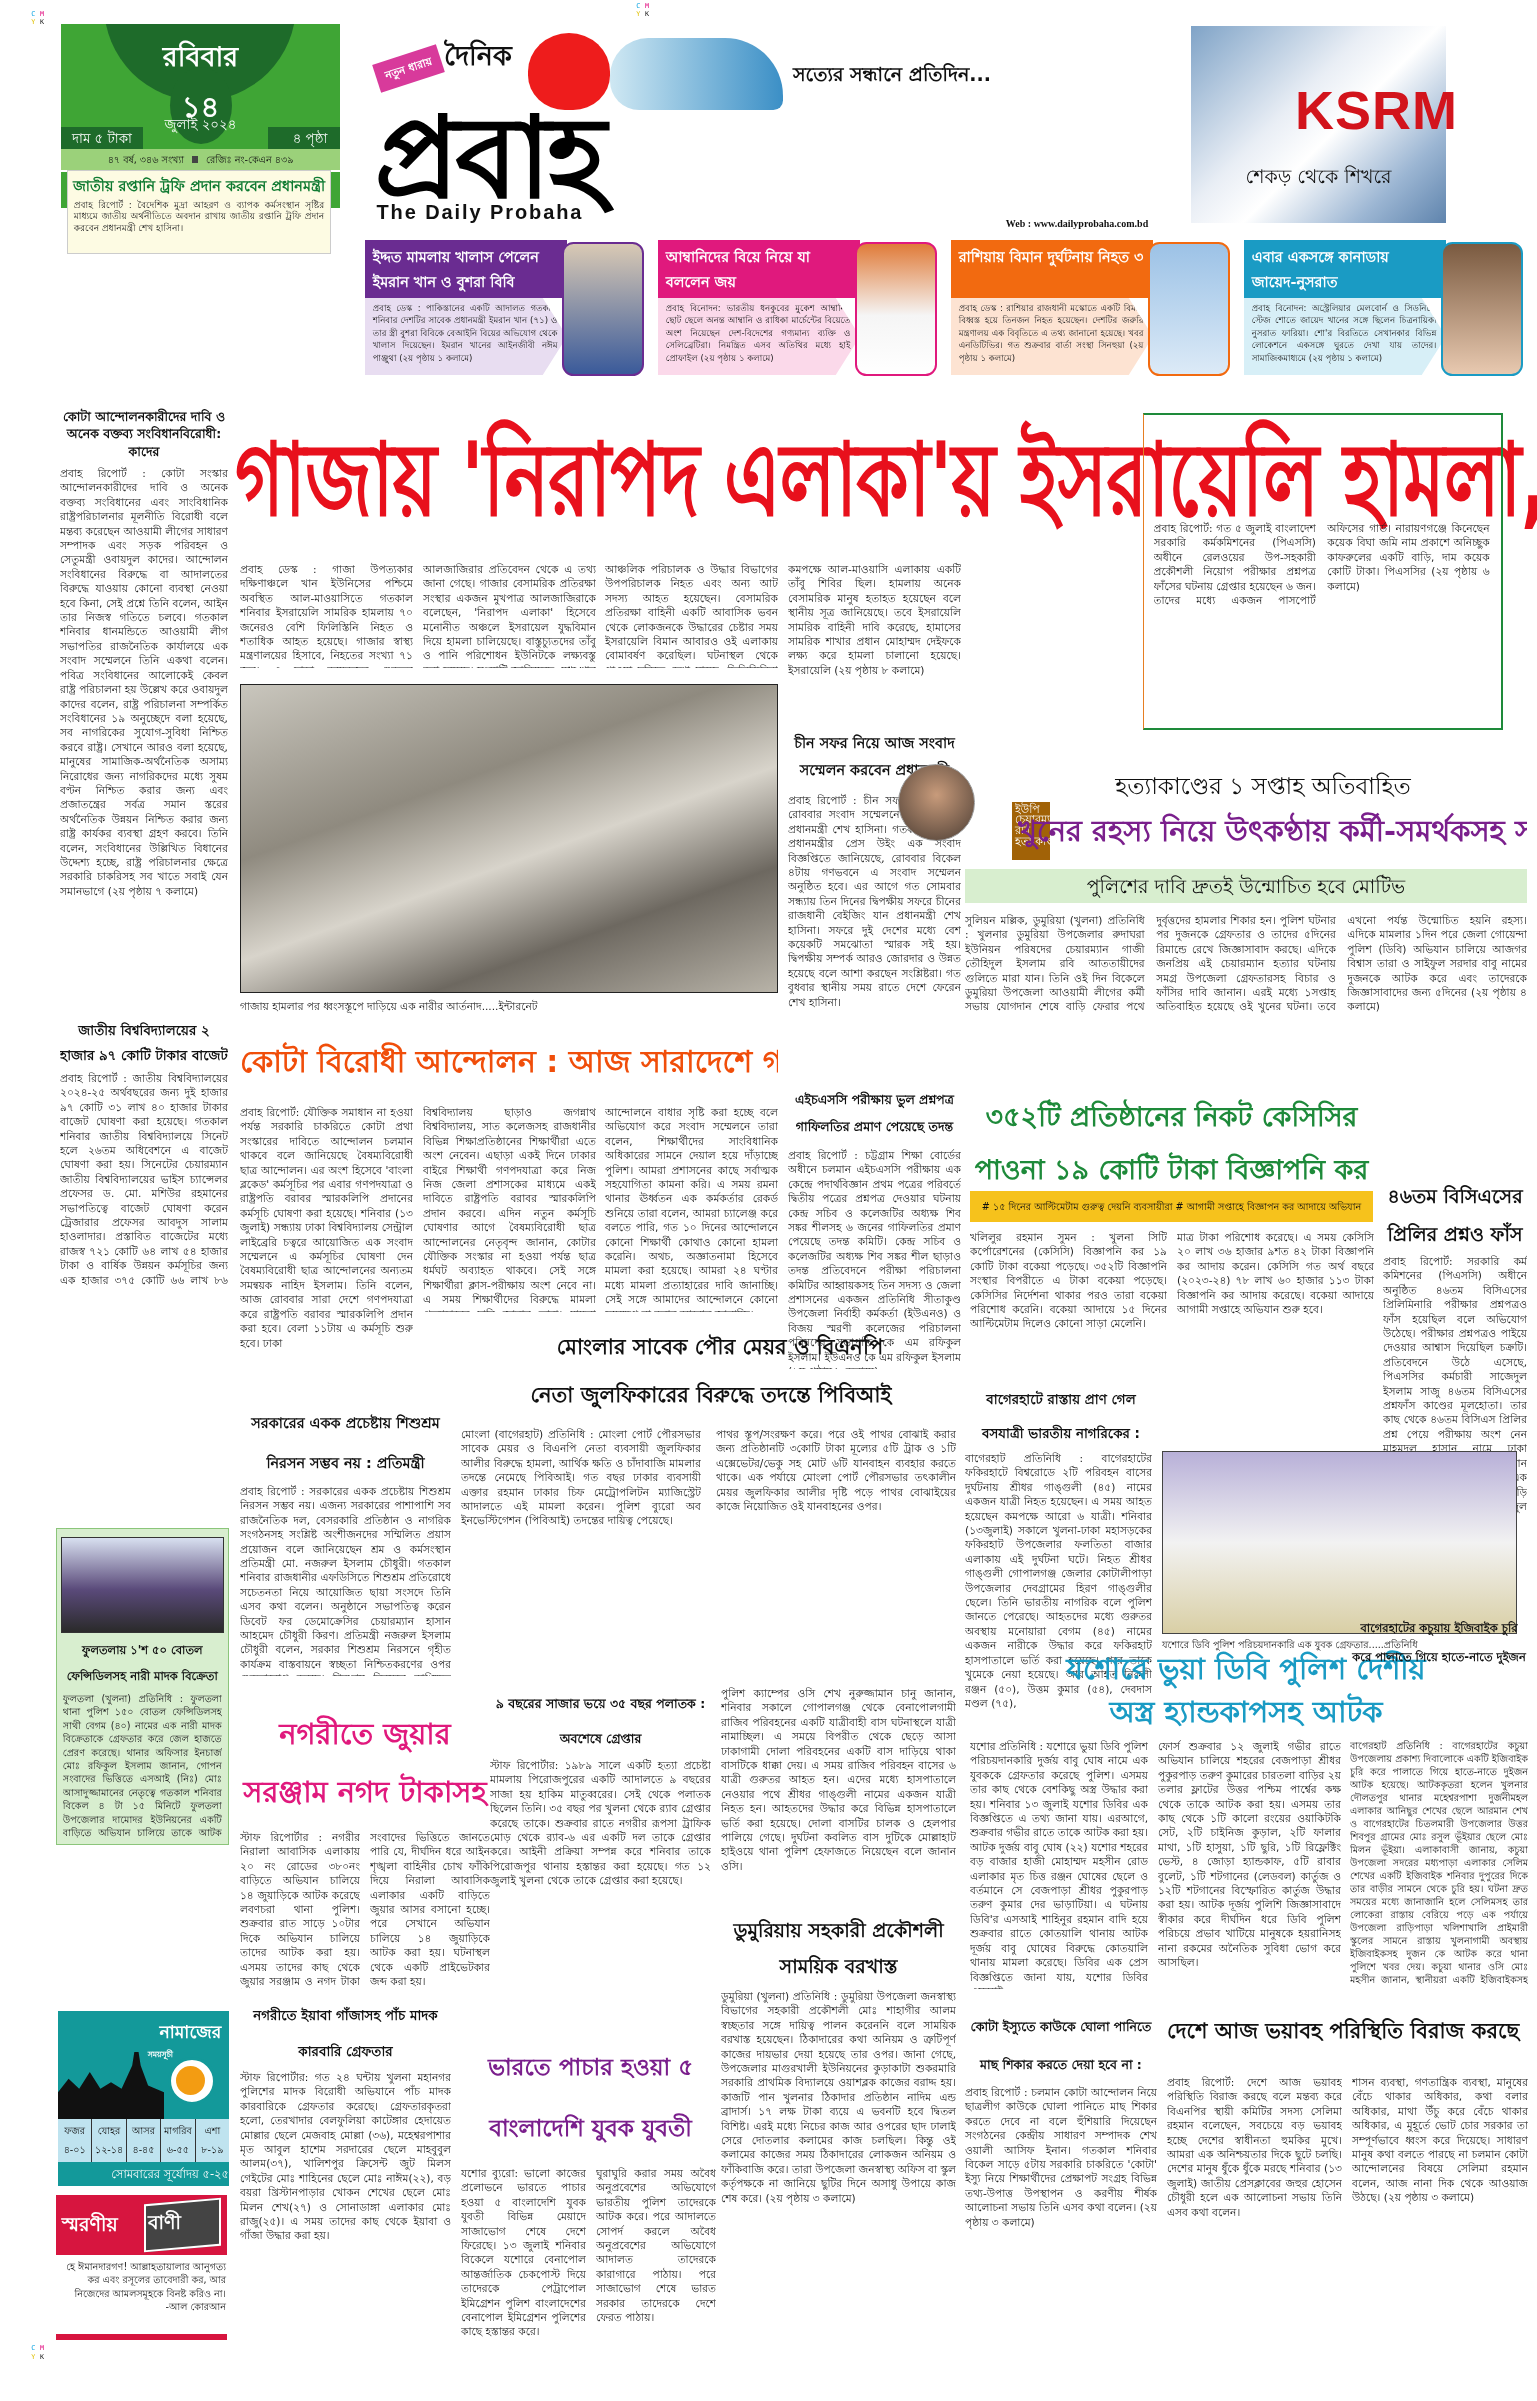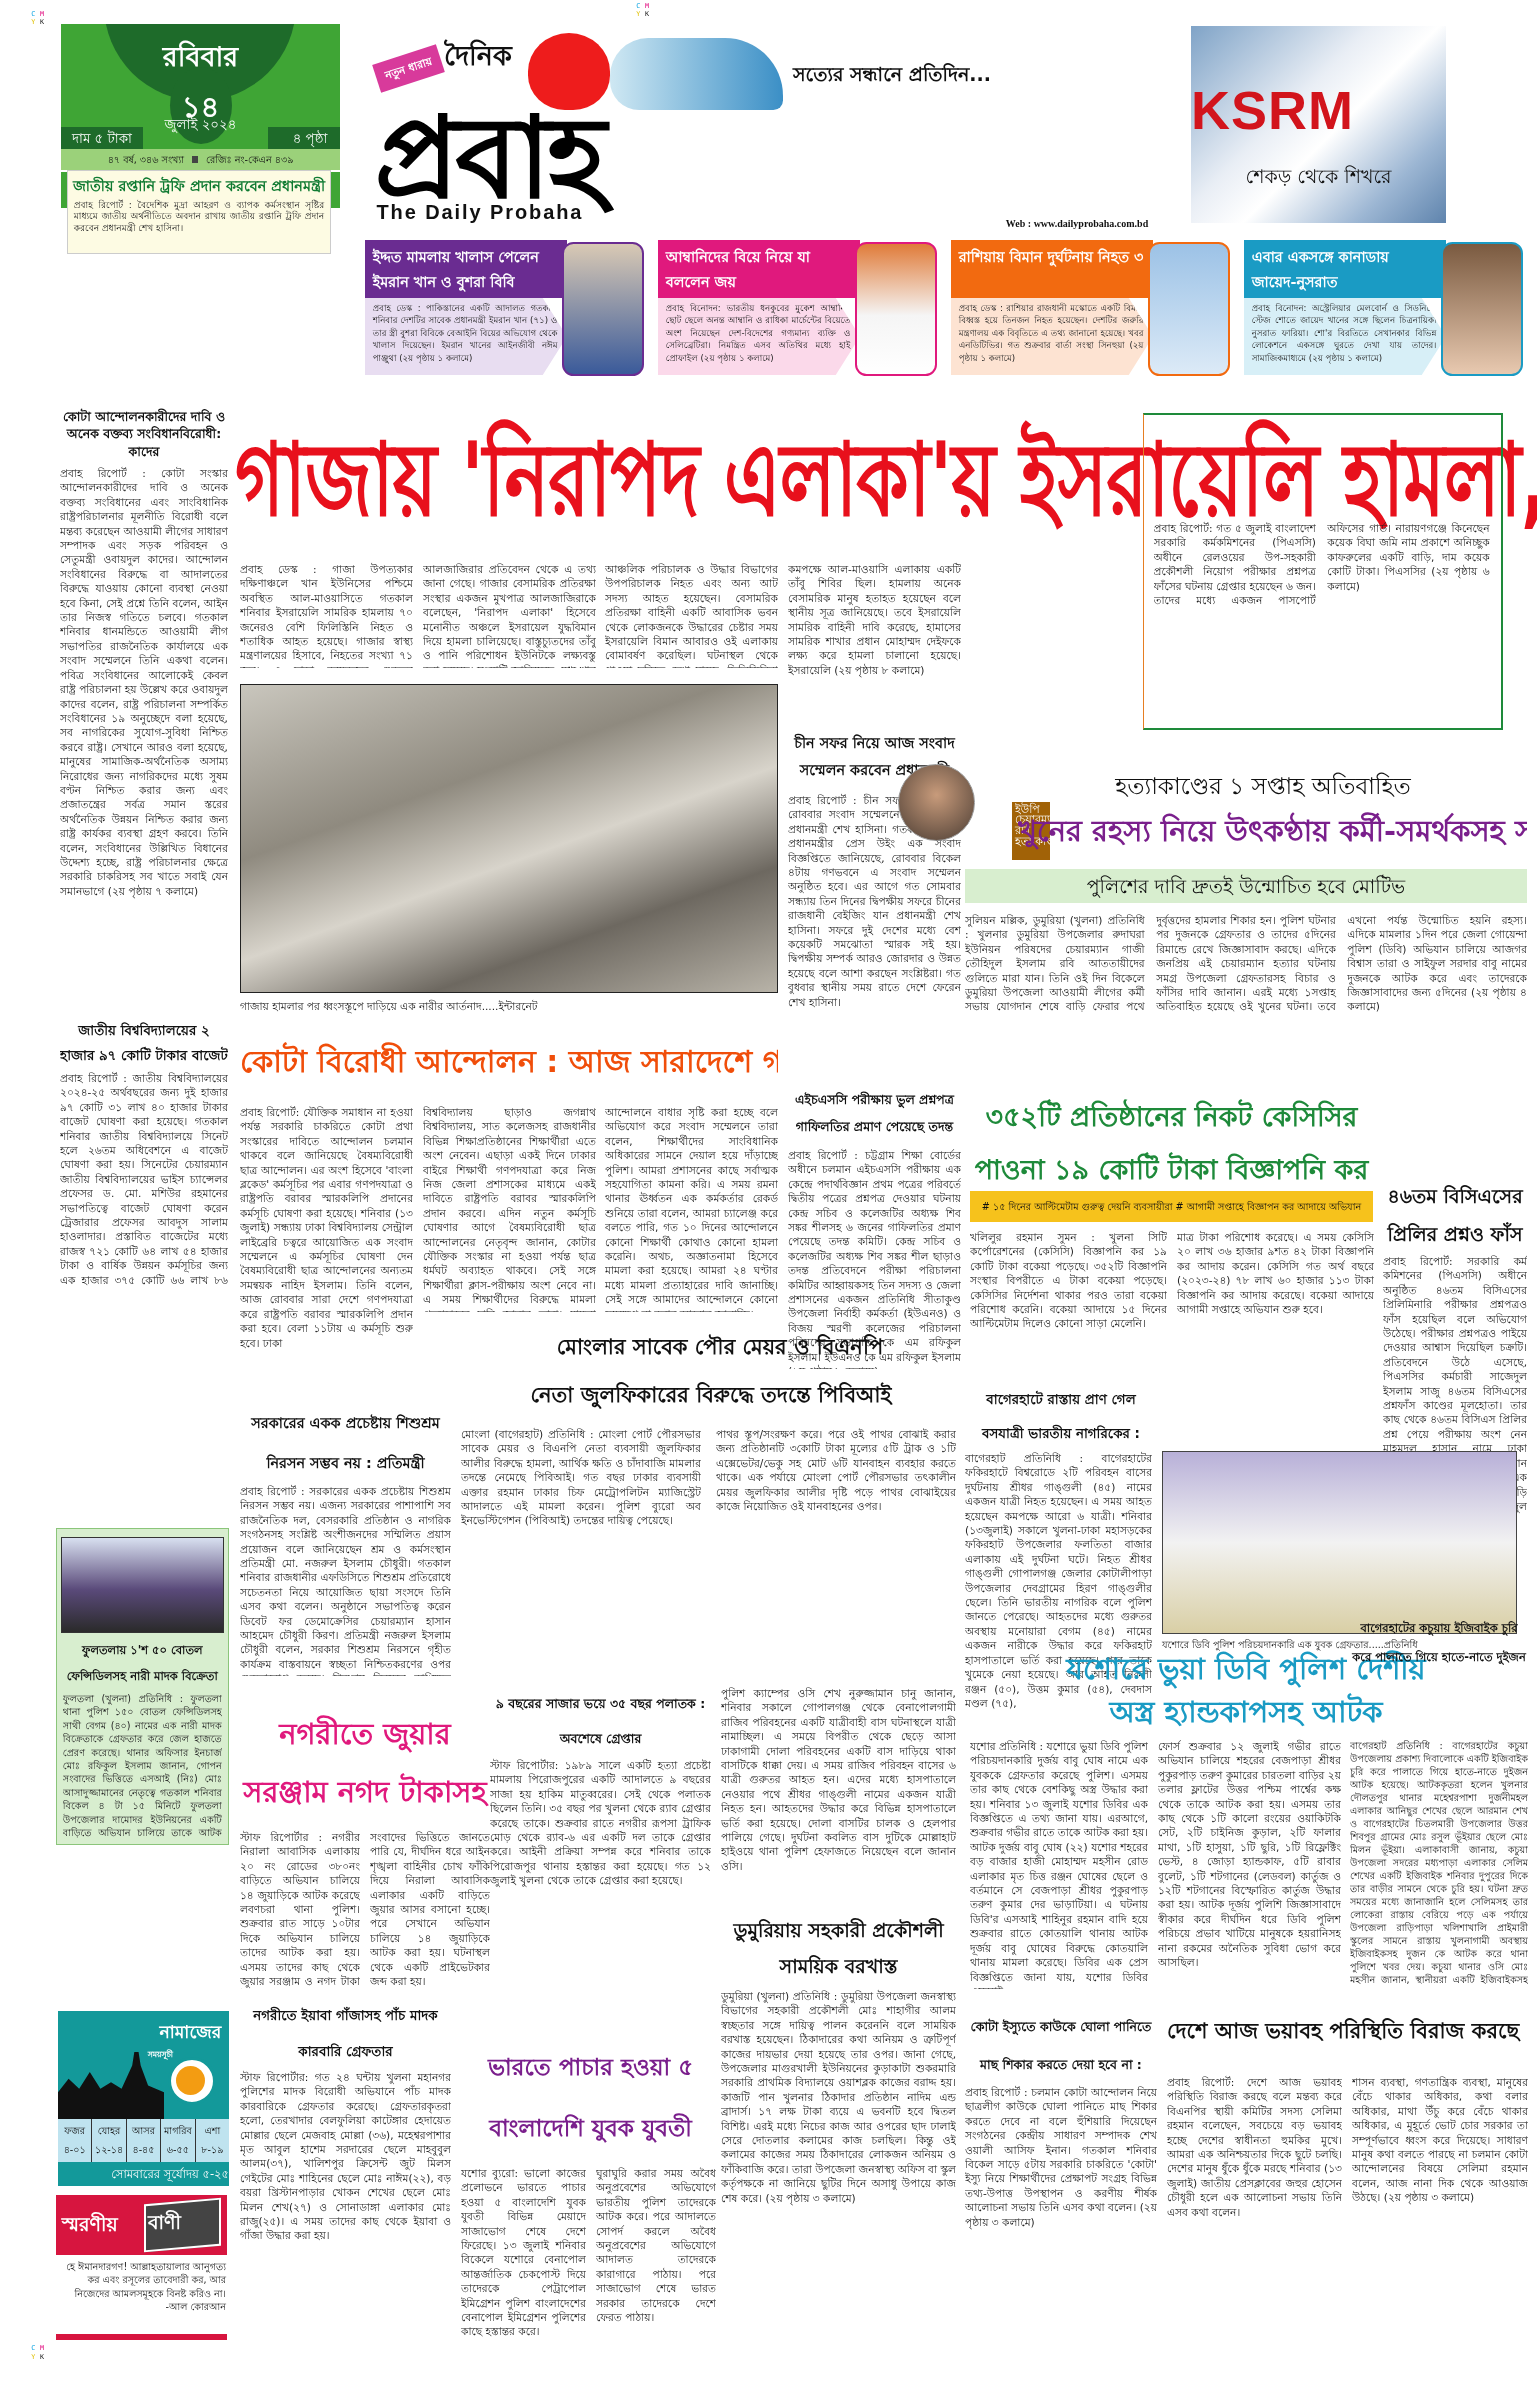--- a/index.html
+++ b/index.html
@@ -34,21 +34,21 @@
   #mast .dainik { position:absolute; left:79px; top:21px; font-size:27px; font-weight:bold; color:#111; }
   #mast .sun { position:absolute; left:163px; top:19px; width:82px; height:77px; border-radius:50% 50% 45% 45%; background:#ee1c1c; }
   #mast .cloud { position:absolute; left:245px; top:24px; width:173px; height:72px; background: linear-gradient(90deg,#cfe8f3,#3b8fc6); border-radius: 38px 58px 9.6px 29px; }
   #mast .tagline { position:absolute; left:428px; top:46px; font-size:19px; font-weight:bold; color:#111; }
   #mast .logo { position:absolute; left:9.6px; top:86px; font-size:113px; line-height:115px; font-weight:900; color:#000; letter-spacing:-3.8px; font-family:"DejaVu Serif", serif; }
   #mast .eng { position:absolute; left:11.5px; top:187px; font-size:20px; font-weight:bold; letter-spacing:1.9px; font-family:"Liberation Sans", sans-serif; }
   #mast .web { position:absolute; right:4.8px; top:204px; font-size:10px; font-weight:bold; font-family:Liberation Serif, serif; }
 
   
   #ad { left:1191px; top:26px; width:255px; height:197px; background: linear-gradient(135deg,#7fa3c7 0%,#e9eef5 40%,#fff 55%,#9cb6d3 80%,#5f84ad 100%); }
-  #ad .brand { position:absolute; left:0; width:100%; top:53px; text-align:left; color:#d2141c; font-size:54px; font-weight:900; font-family:"Liberation Sans", sans-serif; letter-spacing:1px; }
+  #ad .brand { position:absolute; left:12px; width:100%; top:53px; text-align:right; color:#d2141c; font-size:54px; font-weight:900; font-family:"Liberation Sans", sans-serif; letter-spacing:1px; }
   #ad .slogan { position:absolute; left:0; width:100%; top:136px; text-align:center; color:#111; font-size:19px; }
 
   
   .teaser { position:absolute; top:240px; height:139px; width:279px; }
   .teaser .head { position:absolute; left:0; top:0; width:202px; height:58px; color:#fff; font-size:14.4px; line-height:25px; padding:4.8px 7.7px; font-weight:bold; }
   .teaser .body { position:absolute; left:0; top:58px; width:202px; height:77px; font-size:8.6px; line-height:12.5px; padding:3.8px 9.6px 3.8px 7.7px; text-align:justify; color:#222; clip-path: polygon(0 0, 88% 0, 100% 50%, 88% 100%, 0 100%); }
   .teaser .photo { position:absolute; left:197px; top:1.9px; width:82px; height:134px; border-radius:11.5px; border:2.9px solid; overflow:hidden; }
 
   
   #mainhl { left:235px; top:403px; width:893px; height:154px; color:#e8101c; font-size:75px; line-height:154px; font-weight:bold; text-align:center; letter-spacing:-1px; transform: scaleY(1.35); transform-origin: center; white-space: nowrap; }

